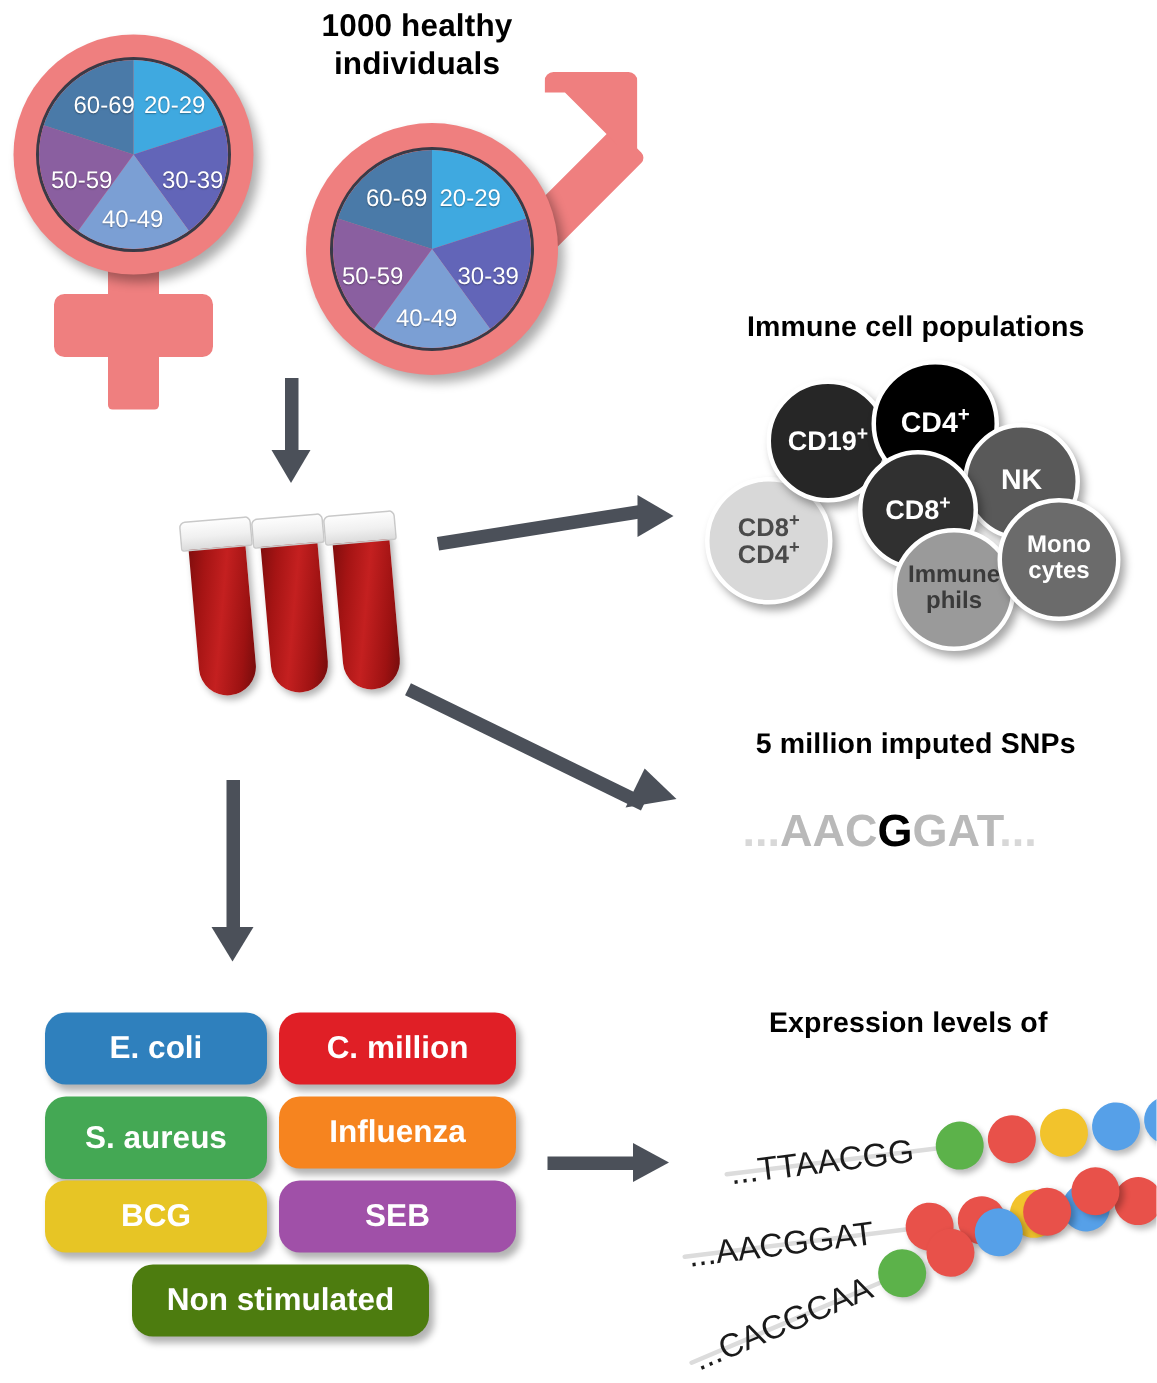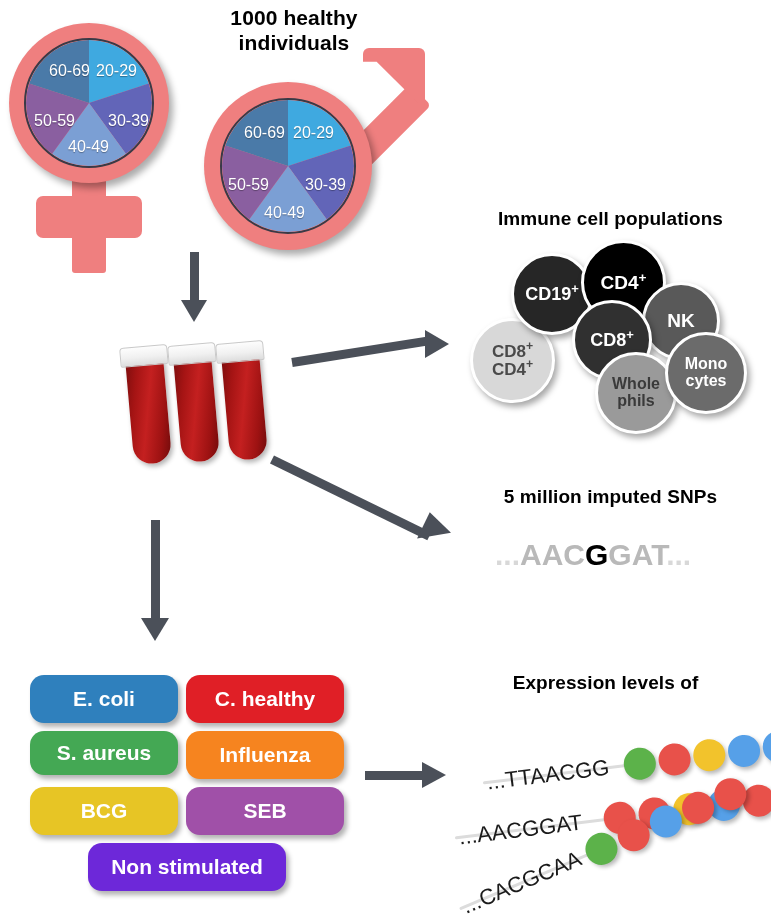--- a/index.html
+++ b/index.html
@@ -4,21 +4,21 @@
 <style>
   html,body{margin:0;padding:0;background:#fff;}
   body{width:771px;height:922px;position:relative;overflow:hidden;
        font-family:"Liberation Sans","DejaVu Sans",sans-serif;}
   .stage{position:absolute;left:0;top:0;width:771px;height:922px;}
   .abs{position:absolute;}
 
   
   .heading{font-weight:bold;color:#000;text-align:center;line-height:1.18;
            letter-spacing:.1px;}
-  #title-individuals{left:184px;top:6px;width:220px;font-size:21px;}
+  #title-individuals{left:168px;top:6px;width:220px;font-size:21px;}
   #title-immune{left:450px;top:208px;width:321px;font-size:19px;}
   #title-snps{left:450px;top:486px;width:321px;font-size:19px;}
   #title-expression{left:440px;top:672px;width:331px;font-size:19px;}
   #label-whole-blood{left:60px;top:477px;width:200px;font-size:20px;}
 
   
   .gender{position:absolute;}
   .disc-outer{position:absolute;border-radius:50%;background:#ef7f7f;
               box-shadow:4px 5px 7px rgba(0,0,0,.33);}
   .disc-inner{position:absolute;border-radius:50%;overflow:hidden;
@@ -201,45 +201,45 @@
     <div class="cell" style="left:192px;top:42px;width:78px;height:78px;background:#595959;color:#fff;font-size:19px;">
       <div>NK</div>
     </div>
 
     <div class="cell" style="left:122px;top:60px;width:80px;height:80px;background:#303030;color:#fff;font-size:18px;">
       <div>CD8<span class="sup">+</span></div>
     </div>
 
 
     <div class="cell" style="left:145px;top:112px;width:82px;height:82px;background:#9a9a9a;color:#3a3a3a;font-size:16px;">
-      <div><span>Whole</span><br>
+      <div><span>Immune</span><br>
            <span>phils</span></div>
     </div>
 
     <div class="cell" style="left:215px;top:92px;width:82px;height:82px;background:#6b6b6b;color:#fff;font-size:16px;">
       <div><span>Mono</span><br>
            <span>cytes</span></div>
     </div>
   </div>
 
   <div class="abs heading" id="title-snps">5 million imputed SNPs</div>
 
   <div class="snp-row" style="left:495px;top:538px;font-size:30px;">
     <span class="snp-faint">...</span><span class="snp-dim">AAC</span><span class="snp-hi">G</span><span class="snp-dim">GAT</span><span class="snp-faint">...</span>
   </div>
 
 
   <div class="abs" style="left:30px;top:675px;width:320px;height:225px;">
     <div class="pill" style="left:0px;top:0px;width:148px;height:48px;background:#2f80bd;">E. coli</div>
-    <div class="pill" style="left:156px;top:0px;width:158px;height:48px;background:#e01f26;">C. healthy</div>
-    <div class="pill" style="left:0px;top:56px;width:148px;height:44px;background:#44a854;">S. aureus</div>
+    <div class="pill" style="left:156px;top:0px;width:158px;height:48px;background:#e01f26;">C. million</div>
+    <div class="pill" style="left:0px;top:56px;width:148px;height:55px;background:#44a854;">S. aureus</div>
     <div class="pill" style="left:156px;top:56px;width:158px;height:48px;background:#f6841f;">Influenza</div>
     <div class="pill" style="left:0px;top:112px;width:148px;height:48px;background:#e7c525;">BCG</div>
     <div class="pill" style="left:156px;top:112px;width:158px;height:48px;background:#a050a8;">SEB</div>
-    <div class="pill" style="left:58px;top:168px;width:198px;height:48px;background:#6d28d9;">Non stimulated</div>
+    <div class="pill" style="left:58px;top:168px;width:198px;height:48px;background:#4d7c0f;">Non stimulated</div>
   </div>
 
   <div>
     <div class="arrow-shaft" style="left:365px;top:771px;width:60px;height:9px;"></div>
     <div class="arrow-head" style="left:422px;top:762px;
          border-top:13px solid transparent;border-bottom:13px solid transparent;
          border-left:24px solid #4b5059;"></div>
   </div>
 
   <div class="abs heading" id="title-expression">

